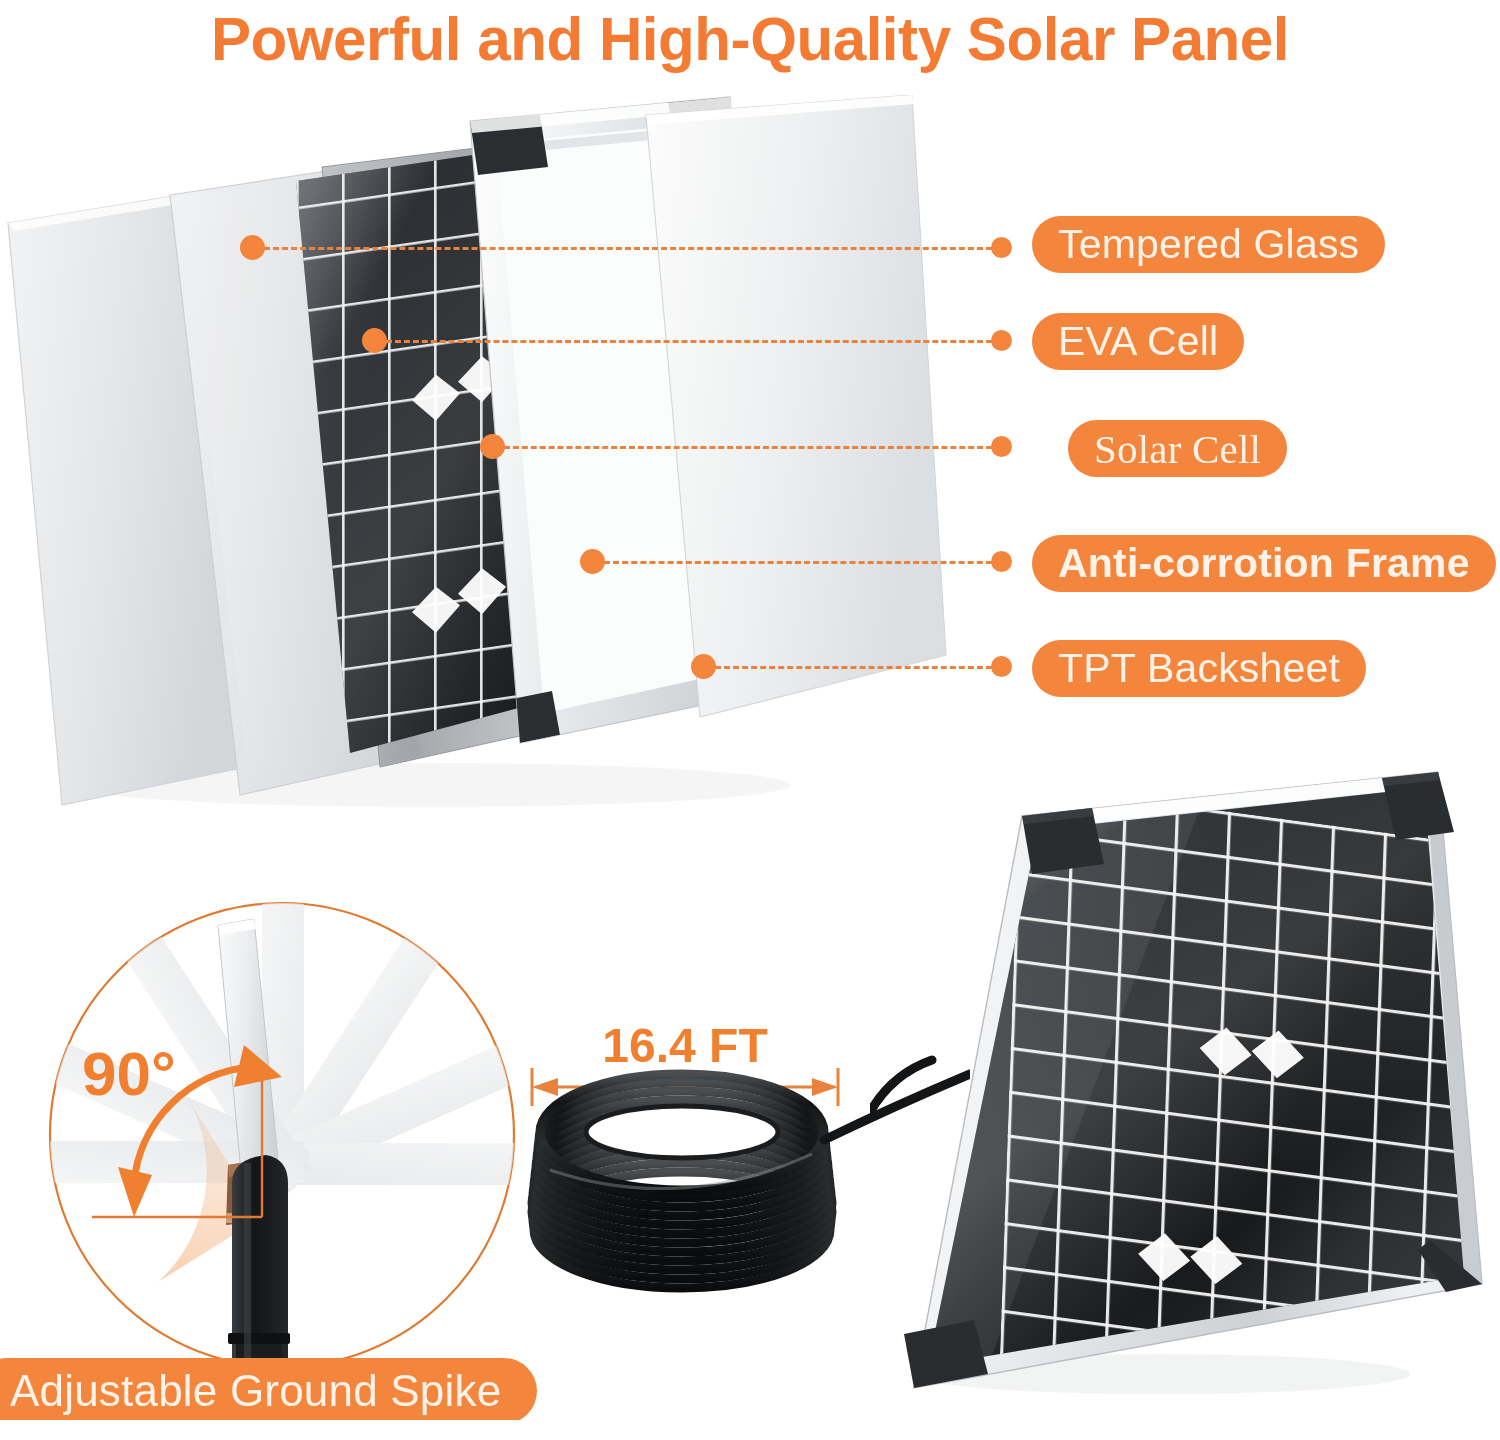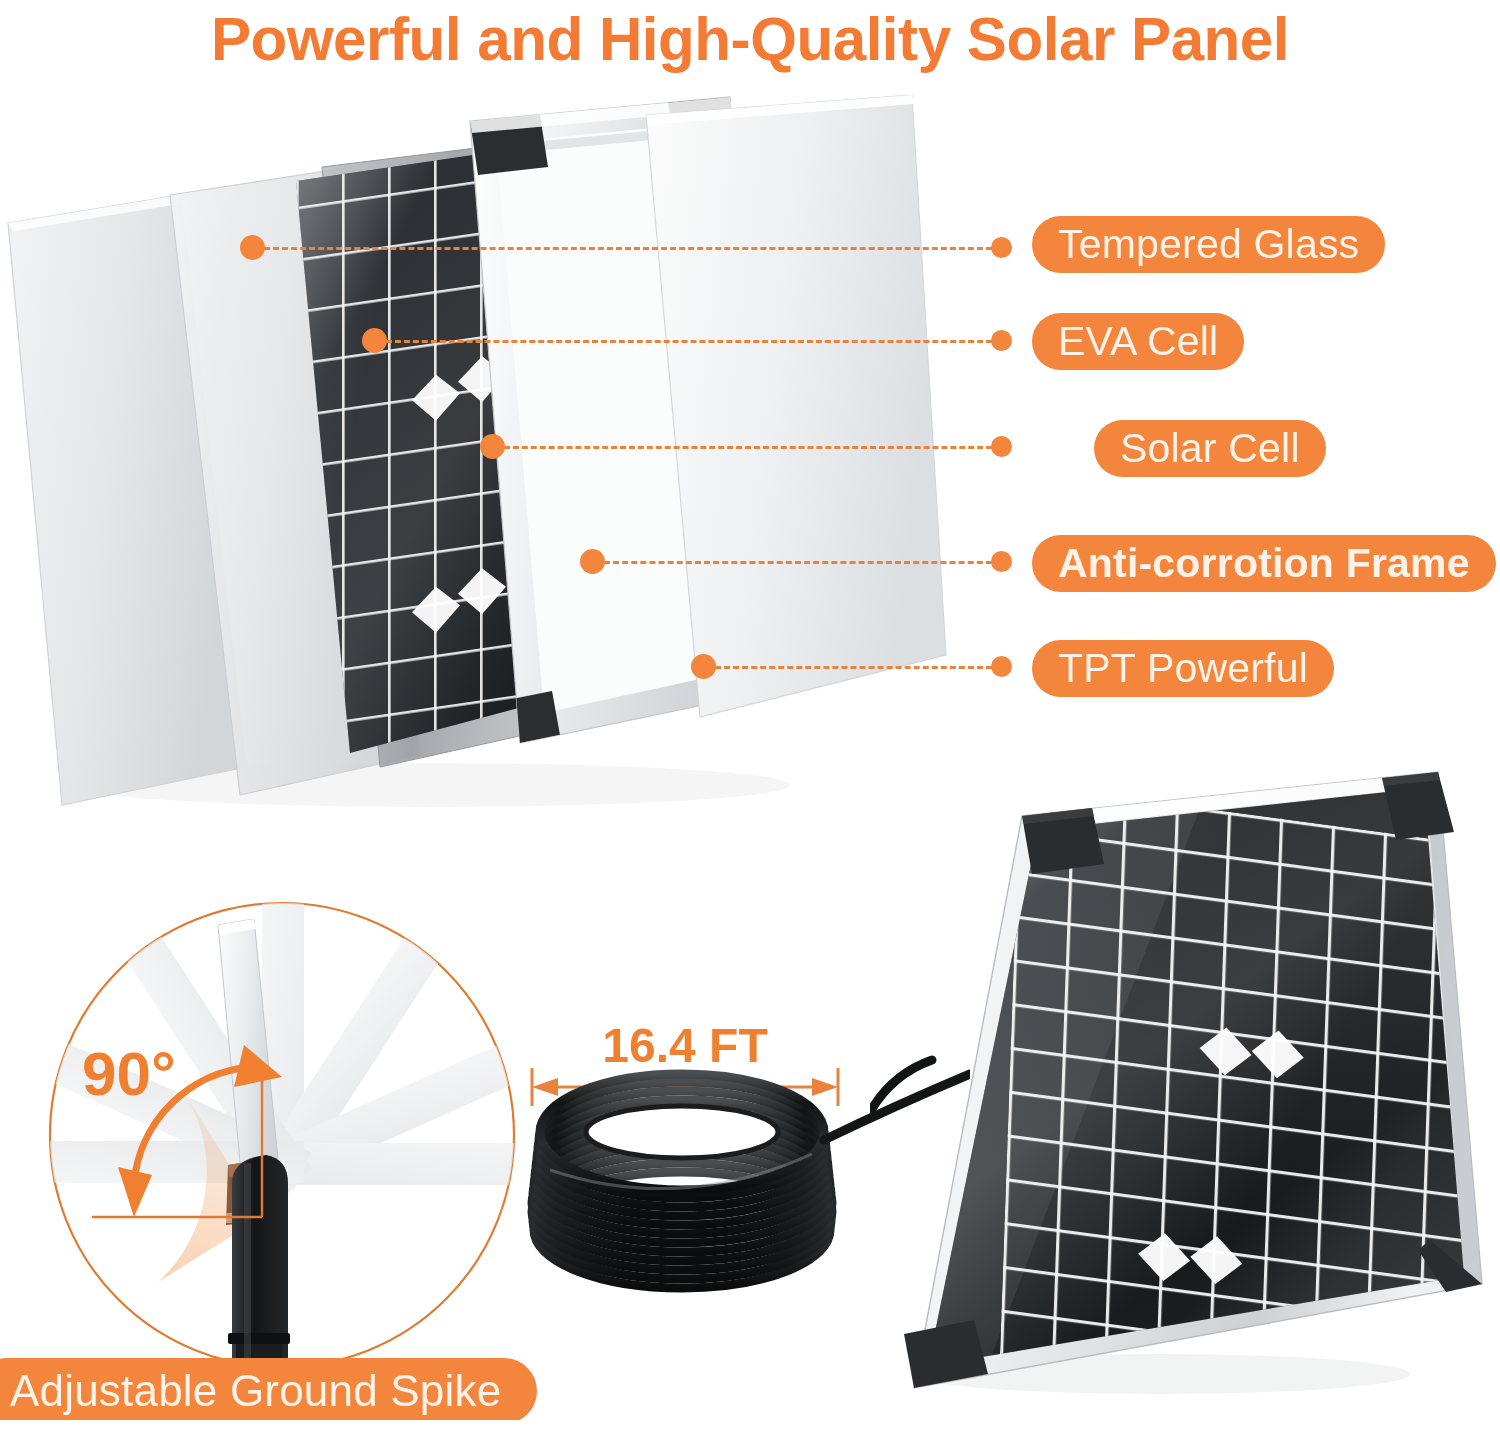--- a/index.html
+++ b/index.html
@@ -137,29 +137,29 @@
       <div class="dot-src" style="left: 240px; top: 235px;"></div>
       <div class="dot-end" style="left: 991px; top: 237px;"></div>
       <div class="pill" style="left: 1032px; top: 216px;">Tempered Glass</div>
       <div class="leader" style="left: 386px; top: 340px; width: 615px;"></div>
       <div class="dot-src" style="left: 362px; top: 328px;"></div>
       <div class="dot-end" style="left: 991px; top: 330px;"></div>
       <div class="pill" style="left: 1032px; top: 313px;">EVA Cell</div>
       <div class="leader" style="left: 504px; top: 446px; width: 497px;"></div>
       <div class="dot-src" style="left: 480px; top: 434px;"></div>
       <div class="dot-end" style="left: 991px; top: 436px;"></div>
-      <div class="pill" style="left: 1094px; top: 420px;">Solar Cell</div>
+      <div class="pill" style="left: 1068px; top: 420px; font-family: Liberation Serif, serif;">Solar Cell</div>
       <div class="leader" style="left: 604px; top: 561px; width: 397px;"></div>
       <div class="dot-src" style="left: 580px; top: 549px;"></div>
       <div class="dot-end" style="left: 991px; top: 551px;"></div>
       <div class="pill" style="left: 1032px; top: 535px; font-weight: bold;">Anti-corrotion Frame</div>
       <div class="leader" style="left: 715px; top: 666px; width: 286px;"></div>
       <div class="dot-src" style="left: 691px; top: 654px;"></div>
       <div class="dot-end" style="left: 991px; top: 656px;"></div>
-      <div class="pill" style="left: 1032px; top: 640px;">TPT Powerful</div>
+      <div class="pill" style="left: 1032px; top: 640px;">TPT Backsheet</div>
     </div>
 
   <svg width="520" height="520" viewBox="0 0 520 520" style="position:absolute;left:30px;top:895px;">
     <defs>
       <linearGradient id="gGhost" x1="0" y1="0" x2="1" y2="1">
         <stop offset="0" stop-color="#F2F3F4"></stop>
         <stop offset="1" stop-color="#DFE2E4"></stop>
       </linearGradient>
       <linearGradient id="gPanelTilt" x1="0" y1="0" x2="1" y2="0.3">
         <stop offset="0" stop-color="#FAFBFB"></stop>

